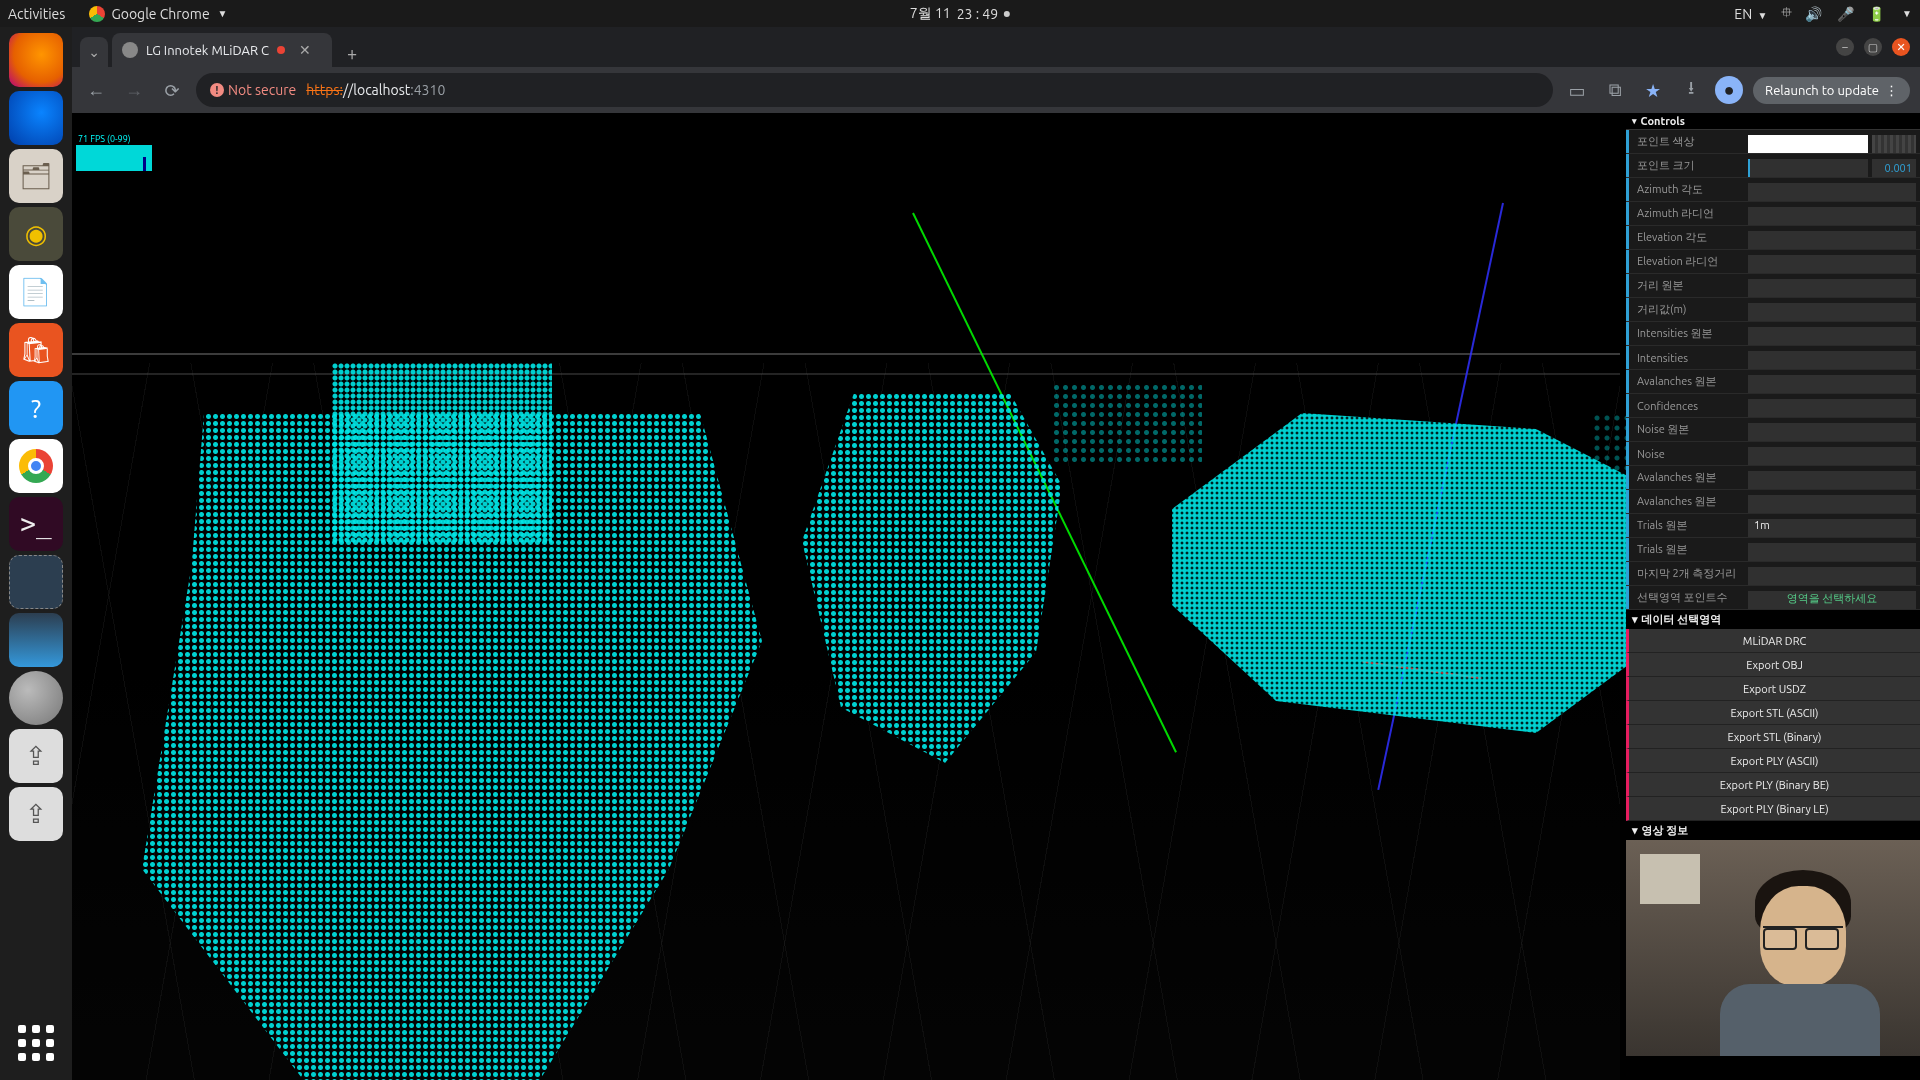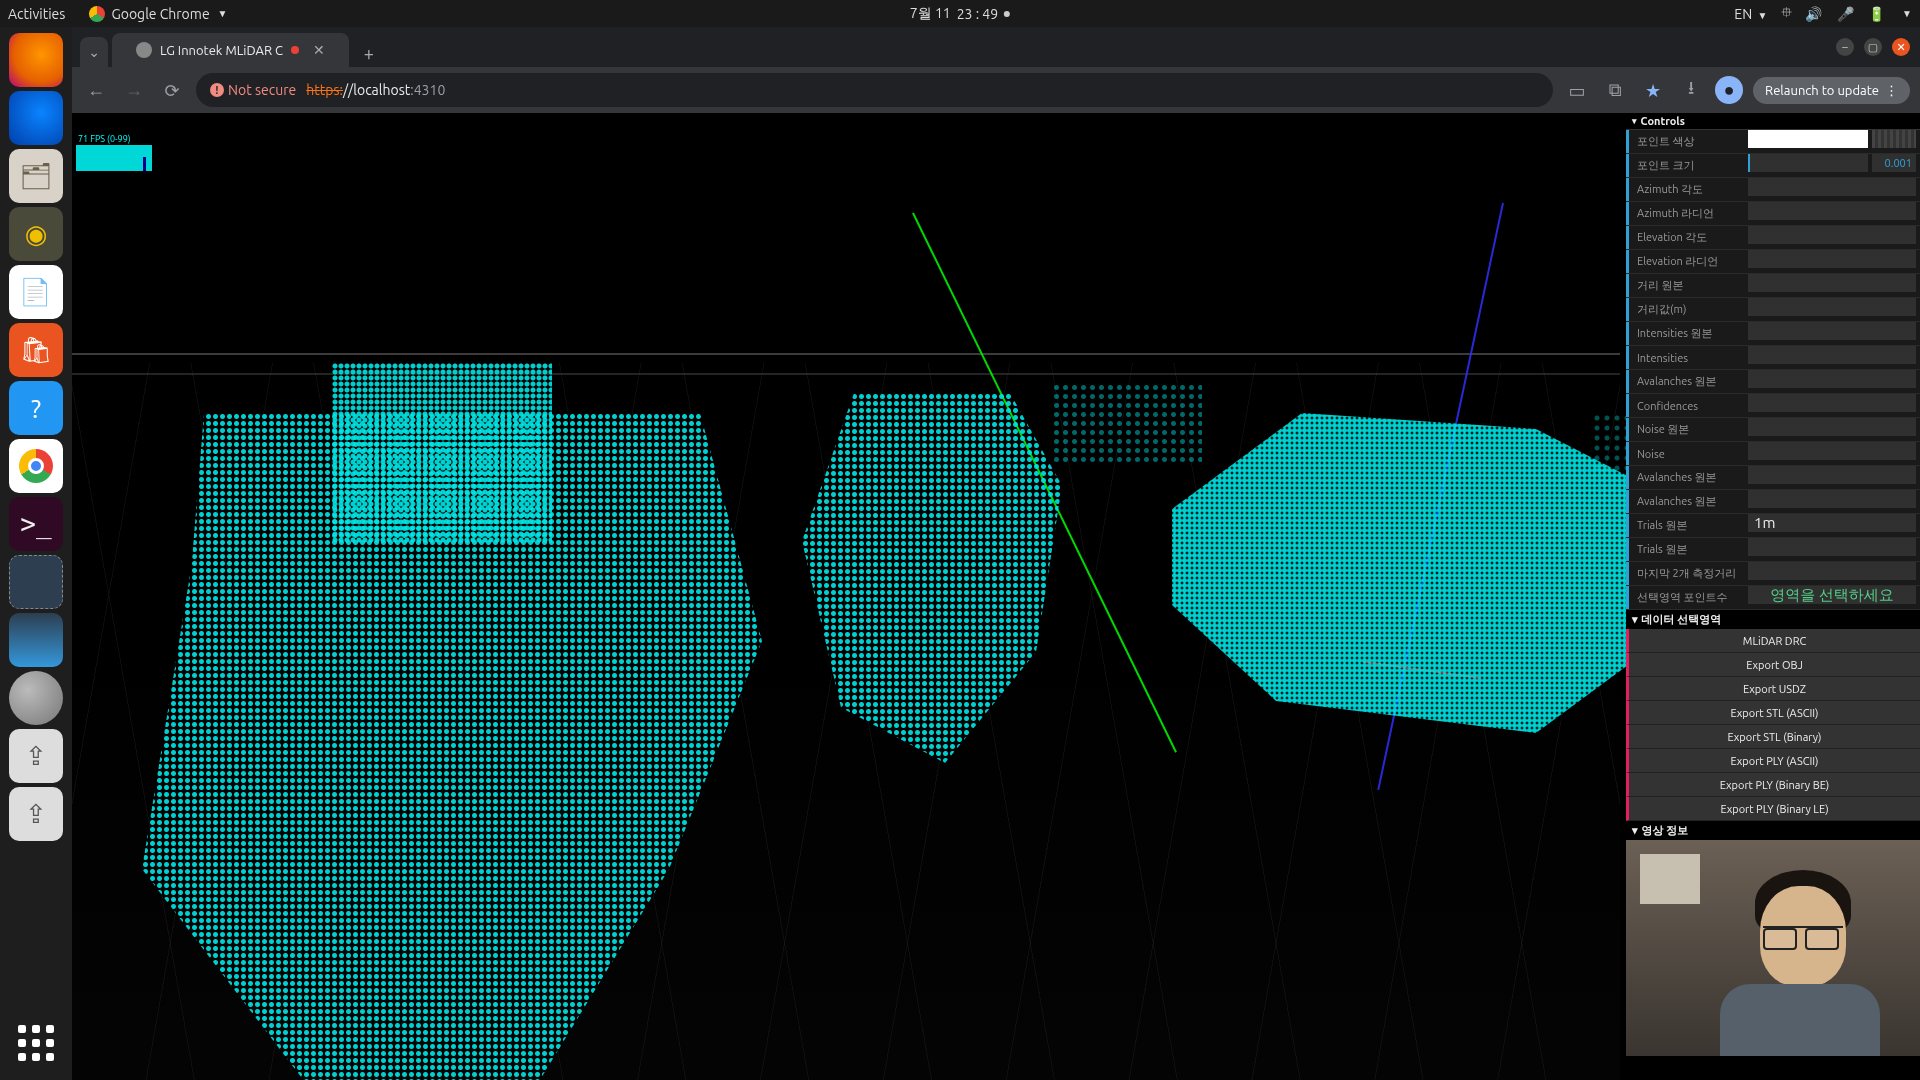--- a/index.html
+++ b/index.html
@@ -32,21 +32,21 @@
 .dock-item.img { background: linear-gradient(#2c3e50, #3498db); }
 .dock-item.gray { background: radial-gradient(circle at 35% 35%, #bbb, #777); border-radius: 50%; }
 .dock-item.usb { background: #ddd; color: #555; }
 .dock-apps { margin-top: auto; margin-bottom: 10px; width: 54px; height: 54px; display: grid; grid-template-columns: repeat(3,8px); grid-template-rows: repeat(3,8px); gap: 6px; align-content: center; justify-content: center; }
 .dock-apps span { background: #fff; border-radius: 2px; }
 
 
 .chrome-window { position: absolute; left: 72px; right: 0; top: 27px; bottom: 0; background: #202124; display: flex; flex-direction: column; }
 .tab-strip { height: 40px; background: #202124; display: flex; align-items: flex-end; padding-left: 8px; }
 .tab-filler { width: 28px; height: 30px; background: #35363a; border-radius: 8px 8px 0 0; margin-right: 4px; display:flex; align-items:center; justify-content:center; color:#aaa; font-size:14px; }
-.tab { height: 34px; background: #35363a; border-radius: 8px 8px 0 0; display: flex; align-items: center; padding: 0 24px; gap: 8px; font-size: 13px; color: #e8eaed; min-width: 220px; }
+.tab { height: 34px; background: #35363a; border-radius: 8px 8px 0 0; display: flex; align-items: center; padding: 0 10px; gap: 8px; font-size: 13px; color: #e8eaed; min-width: 220px; }
 .tab .favicon { width:16px; height:16px; border-radius:50%; background:#888; }
 .tab .rec { width: 8px; height: 8px; background: #ea4335; border-radius: 50%; }
 .tab .close { margin-left: 6px; color: #aaa; font-size: 14px; }
 .new-tab { width: 28px; height: 28px; color: #aaa; display: flex; align-items: center; justify-content: center; font-size: 18px; margin-left: 6px; }
 .window-controls { margin-left: auto; display: flex; gap: 10px; padding-right: 10px; align-items: center; height: 40px; }
 .wc { width: 18px; height: 18px; border-radius: 50%; background: #444; color: #ccc; display:flex; align-items:center; justify-content:center; font-size:11px; }
 .wc.close { background: #e95420; color: #fff; }
 
 .toolbar { height: 46px; background: #35363a; display: flex; align-items: center; padding: 0 10px; gap: 10px; }
 .tb-btn { width: 28px; height: 28px; color: #9aa0a6; display: flex; align-items: center; justify-content: center; font-size: 18px; border-radius: 50%; }
@@ -77,23 +77,23 @@
 .cloud.a2 { left: 260px; top: 250px; width: 220px; height: 180px; background-size: 6px 6px; }
 .cloud.b { left: 730px; top: 280px; width: 260px; height: 370px; clip-path: polygon(20% 0, 80% 0, 100% 25%, 90% 70%, 55% 100%, 15% 85%, 0 40%); }
 .cloud.c { left: 1100px; top: 300px; width: 520px; height: 320px; clip-path: polygon(0 30%, 25% 0, 70% 5%, 100% 30%, 95% 70%, 70% 100%, 20% 90%, 0 60%); background-size: 5px 5px; }
 .cloud.d { left: 980px; top: 270px; width: 150px; height: 80px; opacity: 0.5; background-size: 9px 9px; }
 .cloud.e { left: 1520px; top: 300px; width: 90px; height: 60px; opacity: 0.4; background-size: 10px 10px; }
 
 
 .side-panel { position: absolute; right: 0; top: 0; width: 294px; bottom: 0; font-size: 11px; color: #ccc; display: flex; flex-direction: column; }
 .sp-header { background: #000; color: #eee; padding: 2px 6px; font-weight: bold; border-bottom: 1px solid #333; display:flex; align-items:center; gap:4px; }
 .sp-header .arrow { font-size: 9px; }
-.sp-row { display: flex; align-items: flex-start; height: 24px; background: #1a1a1a; border-bottom: 1px solid #2a2a2a; }
+.sp-row { display: flex; align-items: flex-end; height: 24px; background: #1a1a1a; border-bottom: 1px solid #2a2a2a; }
 .sp-label { width: 118px; padding-left: 8px; color: #999; white-space: nowrap; overflow: hidden; border-left: 3px solid #2FA1D6; height: 100%; display:flex; align-items:center; }
-.sp-value { flex: 1; height: 18px; margin: 0 4px; background: #303030; border: none; color: #2FA1D6; font-size: 15px; padding: 0 4px; }
+.sp-value { flex: 1; height: 18px; margin: 0 4px; background: #303030; border: none; color: #2FA1D6; font-size: 11px; padding: 0 4px; }
 .sp-value.white { background: #fff; }
 .sp-num { width: 44px; background: #303030; color: #2FA1D6; text-align: right; padding-right: 4px; height: 18px; line-height: 18px; margin-right: 4px; font-size: 11px; }
 .sp-value.green { color: #5c8; }
 .sp-btn { background: #333; color: #eee; text-align: center; height: 24px; line-height: 24px; border-bottom: 1px solid #222; cursor: pointer; font-size: 11px; border-left: 3px solid #e61d5f; margin: 0; }
 .sp-section { background: #000; color: #eee; padding: 2px 6px; font-weight: bold; display:flex; align-items:center; gap:4px; }
 .cam { height: 216px; background: #554; background: linear-gradient(#6b6055, #3a3530); position: relative; overflow:hidden; }
 .cam .shelf { position:absolute; top:14px; left:14px; width:60px; height:50px; background:#c7c0b0; }
 .cam .person { position:absolute; right: 40px; top: 20px; width: 160px; height: 200px; }
 .cam .head { width:86px; height:100px; background: #d6b48c; border-radius: 45% 45% 40% 40%; position:absolute; top:26px; left:40px; }
 .cam .hair { width:96px; height:66px; background:#1a1410; border-radius: 50% 50% 30% 30%; position:absolute; top:10px; left:35px; }

